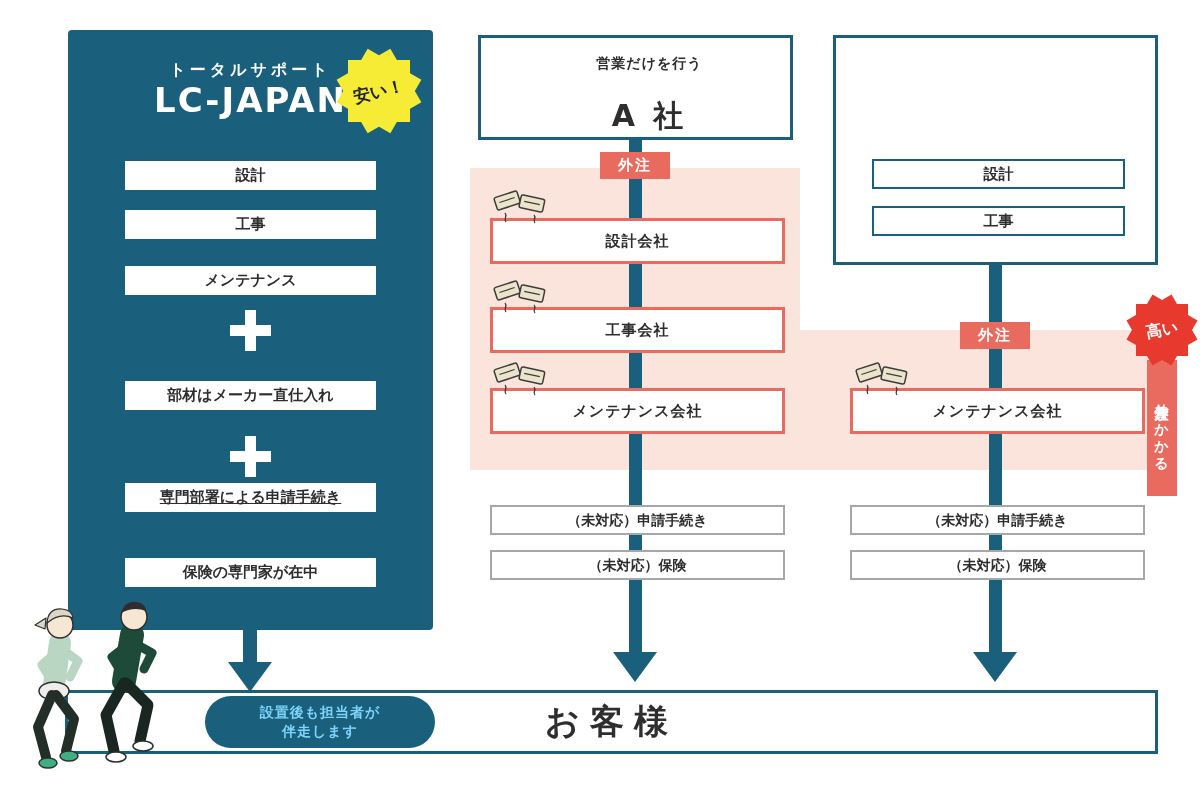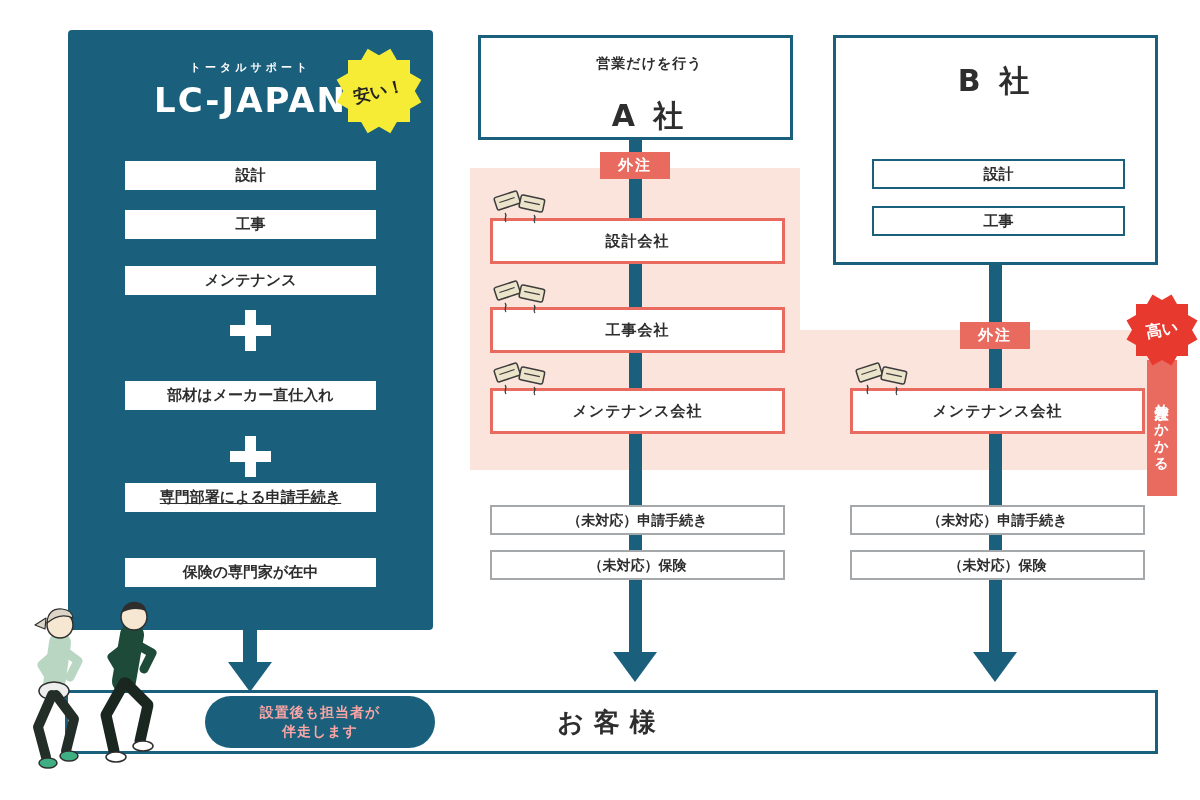--- a/index.html
+++ b/index.html
@@ -26,21 +26,21 @@
   .head-lcj { left:228px; top:662px; }
   .bar-a { left:629px; top:138px; width:13px; height:516px; }
   .head-a { left:613px; top:652px; }
   .bar-b { left:989px; top:263px; width:13px; height:391px; }
   .head-b { left:973px; top:652px; }
 
   
   .lcj-panel { position:absolute; left:68px; top:30px; width:365px; height:600px;
                background:var(--teal,#1a607c); border-radius:4px; z-index:3; }
   .lcj-tagline { position:absolute; top:30px; width:100%; text-align:center;
-                 color:#fff; font-size:11px; letter-spacing:4px; }
+                 color:#fff; font-size:16px; letter-spacing:4px; }
   .lcj-title { position:absolute; top:50px; width:100%; text-align:center;
                color:#fff; font-size:34px; letter-spacing:2px; }
   .wbox { position:absolute; left:57px; width:251px; height:29px; background:#fff;
           color:#2e2e2e; font-size:15px; text-align:center; line-height:29px; }
   .wb1 { top:131px; } .wb2 { top:180px; } .wb3 { top:236px; }
   .wb4 { top:351px; } .wb5 { top:453px;text-decoration:underline; } .wb6 { top:528px; }
   .plus { position:absolute; left:162px; width:41px; height:41px; }
   .plus1 { top:280px; } .plus2 { top:406px; }
   .plus .ph { position:absolute; left:0; top:15px; width:41px; height:11px; background:#fff; }
   .plus .pv { position:absolute; left:15px; top:0; width:11px; height:41px; background:#fff; }
@@ -106,23 +106,23 @@
   
   .vbanner { position:absolute; left:1147px; top:360px; width:30px; height:136px;
              background:var(--red,#e96a5e); color:#fff; font-size:14px; z-index:4;
              writing-mode:vertical-rl; text-orientation:upright;
              display:flex; align-items:center; justify-content:center; letter-spacing:1px; }
 
   
   .customer { position:absolute; left:65px; top:690px; width:1093px; height:64px;
               background:#fff; border:3px solid var(--teal,#1a607c); z-index:3;
               display:flex; align-items:center; justify-content:center; }
-  .customer span { font-size:26px; letter-spacing:10px; }
+  .customer span { font-size:34px; letter-spacing:10px; }
   .note { position:absolute; left:205px; top:696px; width:230px; height:52px;
-          background:var(--teal,#1a607c); border-radius:26px; color:#fca5a5; z-index:4;
+          background:var(--teal,#1a607c); border-radius:26px; color:#7dd3fc; z-index:4;
           display:flex; flex-direction:column; align-items:center; justify-content:center;
           font-size:14px; line-height:1.35; letter-spacing:1px; }
 
   
   .runners { position:absolute; left:12px; top:585px; width:200px; height:212px; z-index:5; }
 </style>
 </head>
 <body>
 
 <div class="canvas">
@@ -194,21 +194,20 @@
       <use href="#money-bills"></use>
     </svg>
   <svg class="money m-a3" viewBox="0 0 58 38">
       <use href="#money-bills"></use>
     </svg>
 
   <div class="gray g-a1">（未対応）申請手続き</div>
   <div class="gray g-a2">（未対応）保険</div>
 
   <section class="co-box co-b">
-    <div class="co-title">B 社</div>
     <div class="inner-box ib1">設計</div>
     <div class="inner-box ib2">工事</div>
   </section>
   <div class="tag tag-b">外注</div>
 
   <div class="vendor v-b1">メンテナンス会社</div>
   <svg class="money m-b1" viewBox="0 0 58 38">
       <use href="#money-bills"></use>
     </svg>
 

